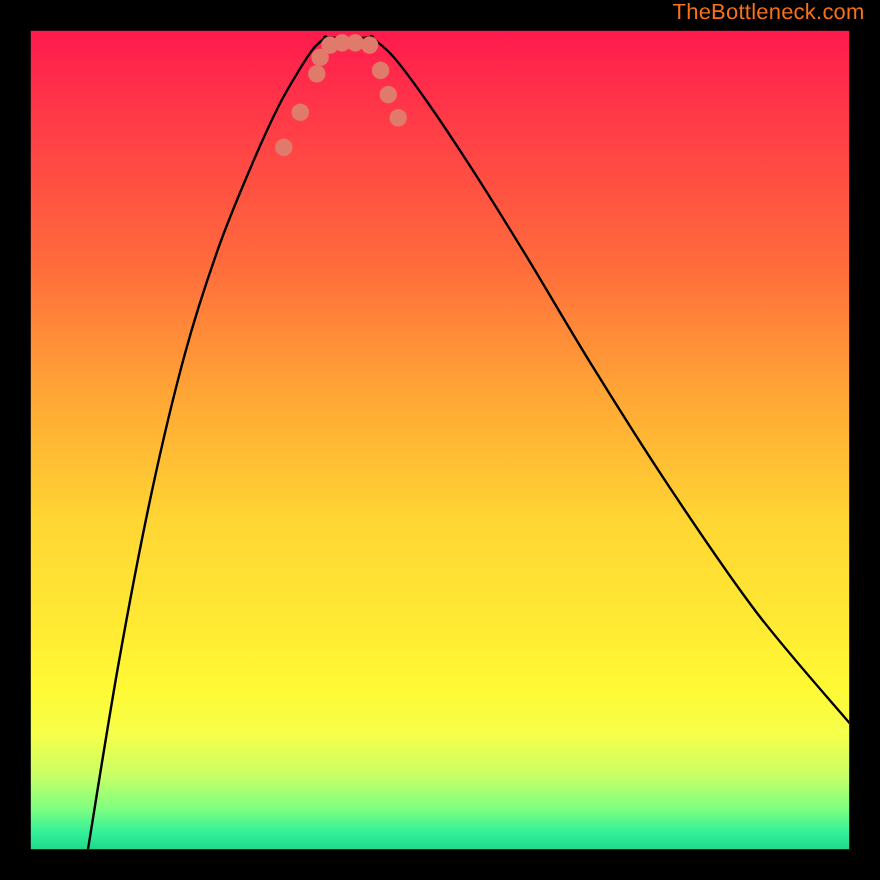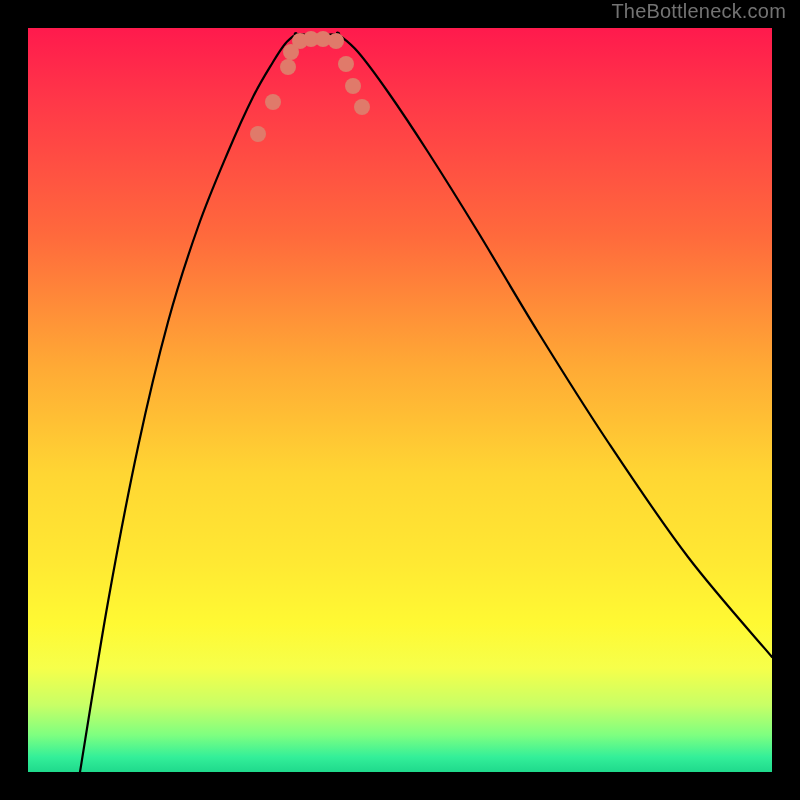--- a/index.html
+++ b/index.html
@@ -46,21 +46,21 @@
     position: absolute;
     left: 0;
     top: 0;
     width: 744px;
     height: 744px;
   }
   .watermark {
     position: absolute;
     top: 0px;
     right: 14px;
-    color: #737373;
+    color: #f97316;
     font-size: 20px;
     font-weight: 500;
     letter-spacing: 0.2px;
     user-select: none;
   }
 </style>
 </head>
 <body>
 
 <div class="frame">

